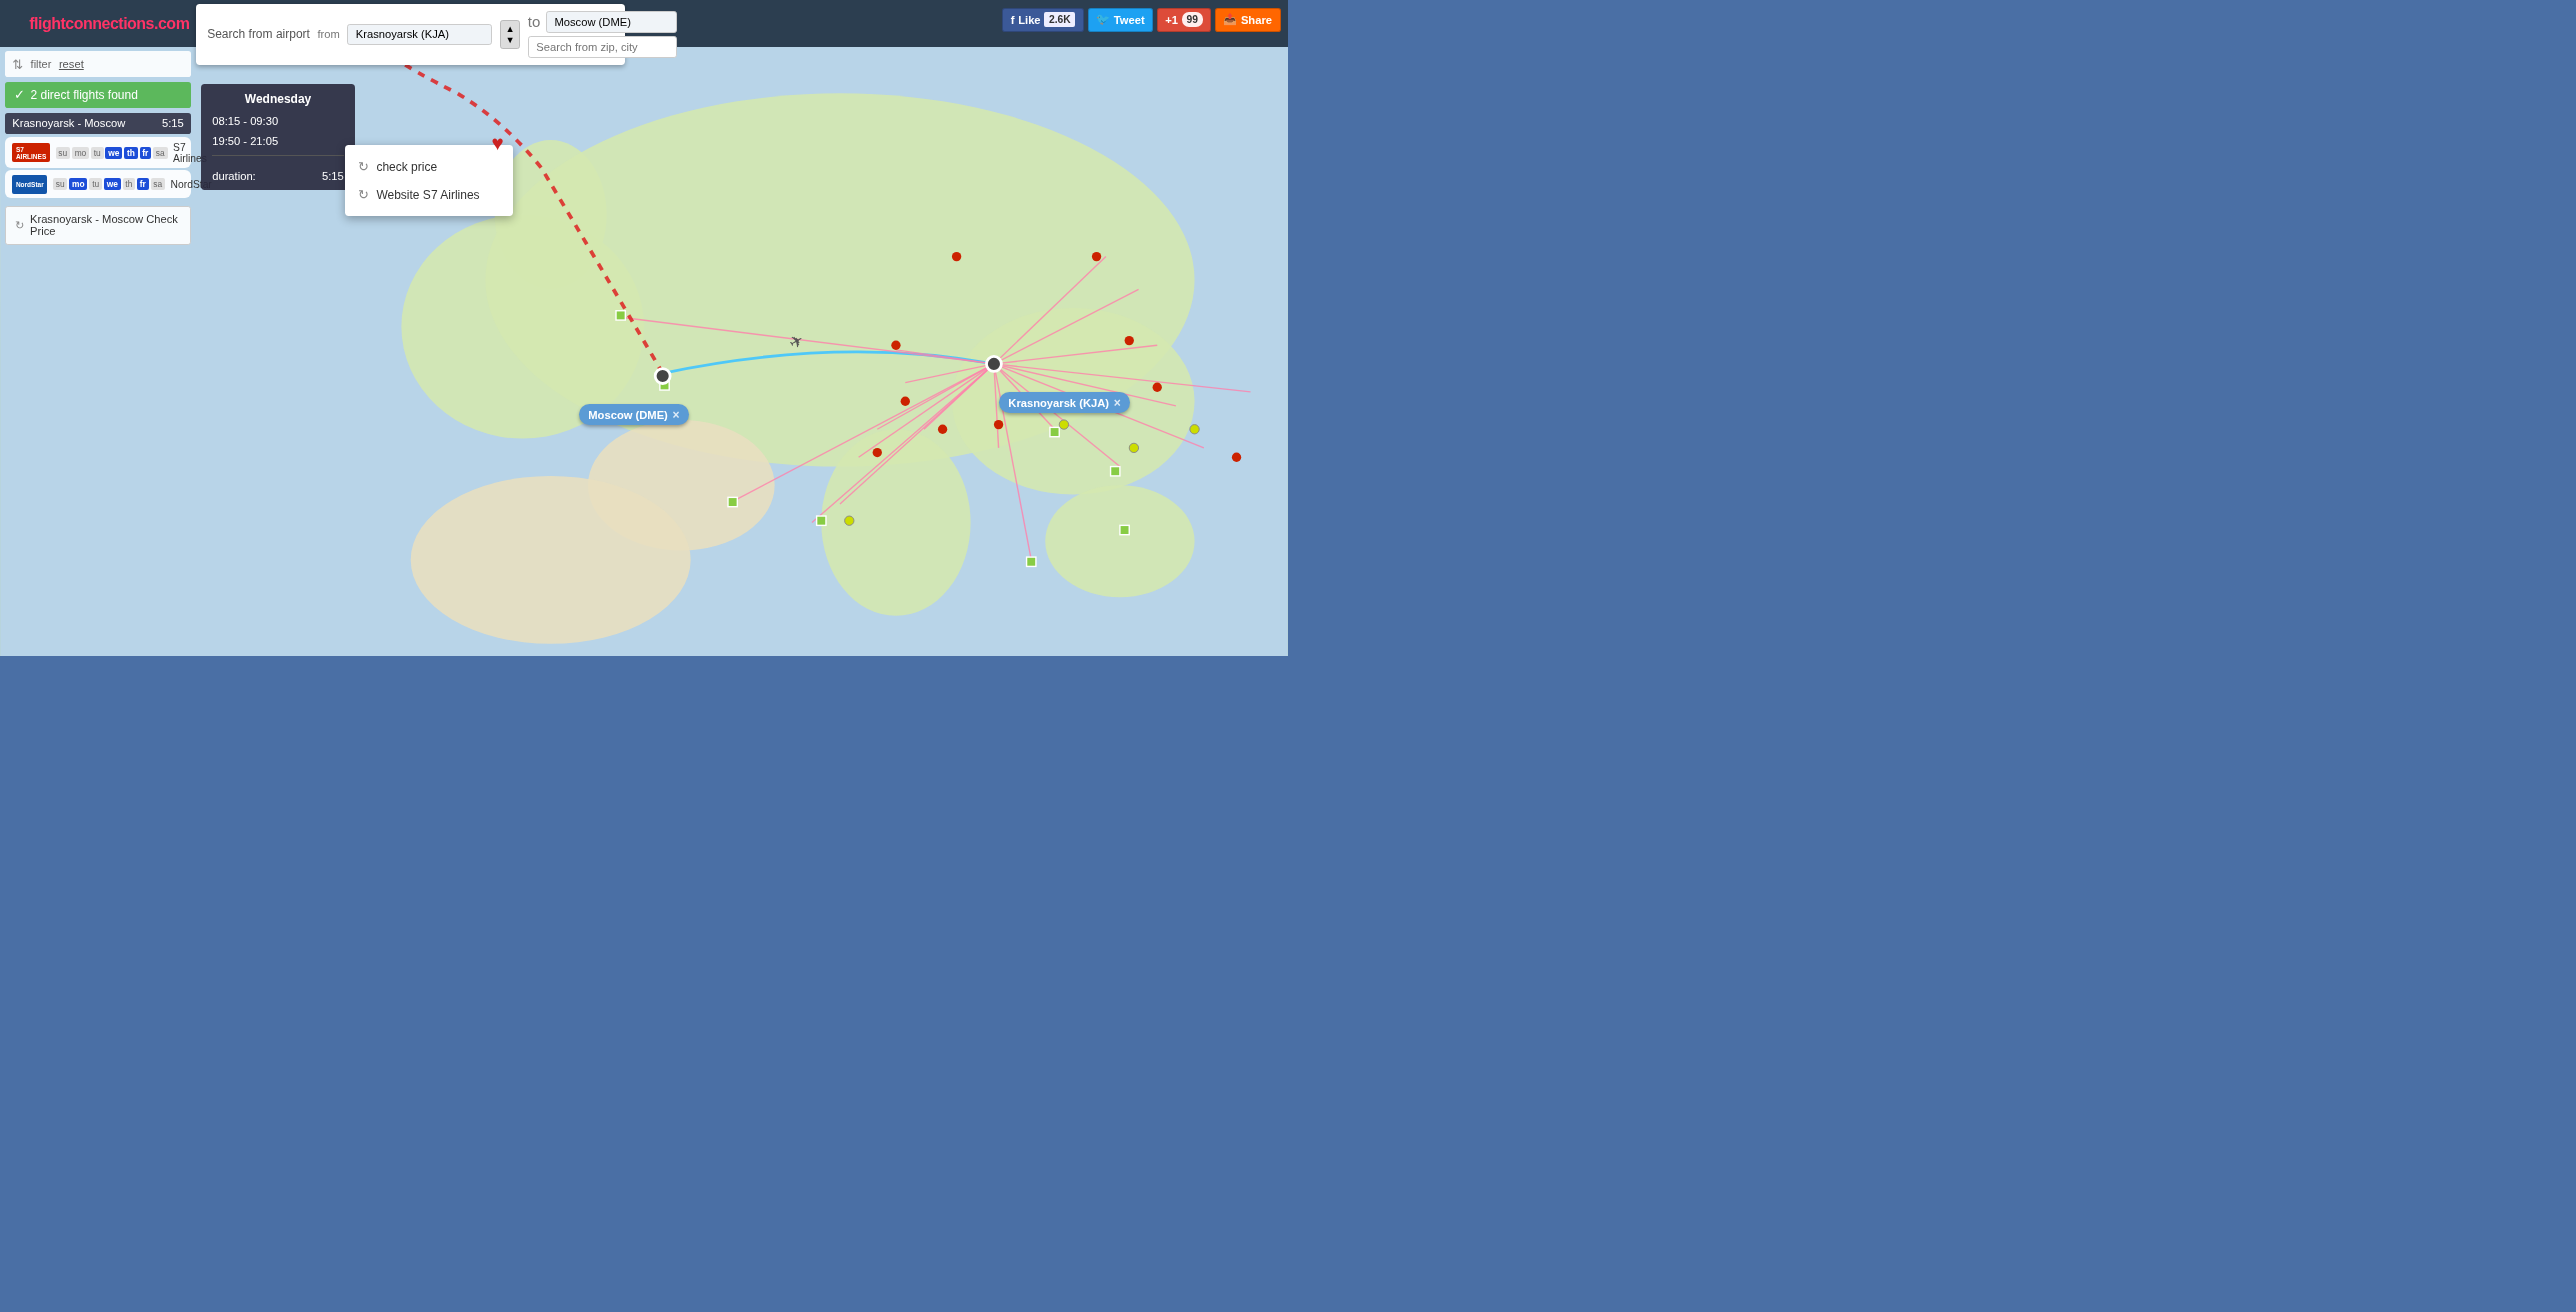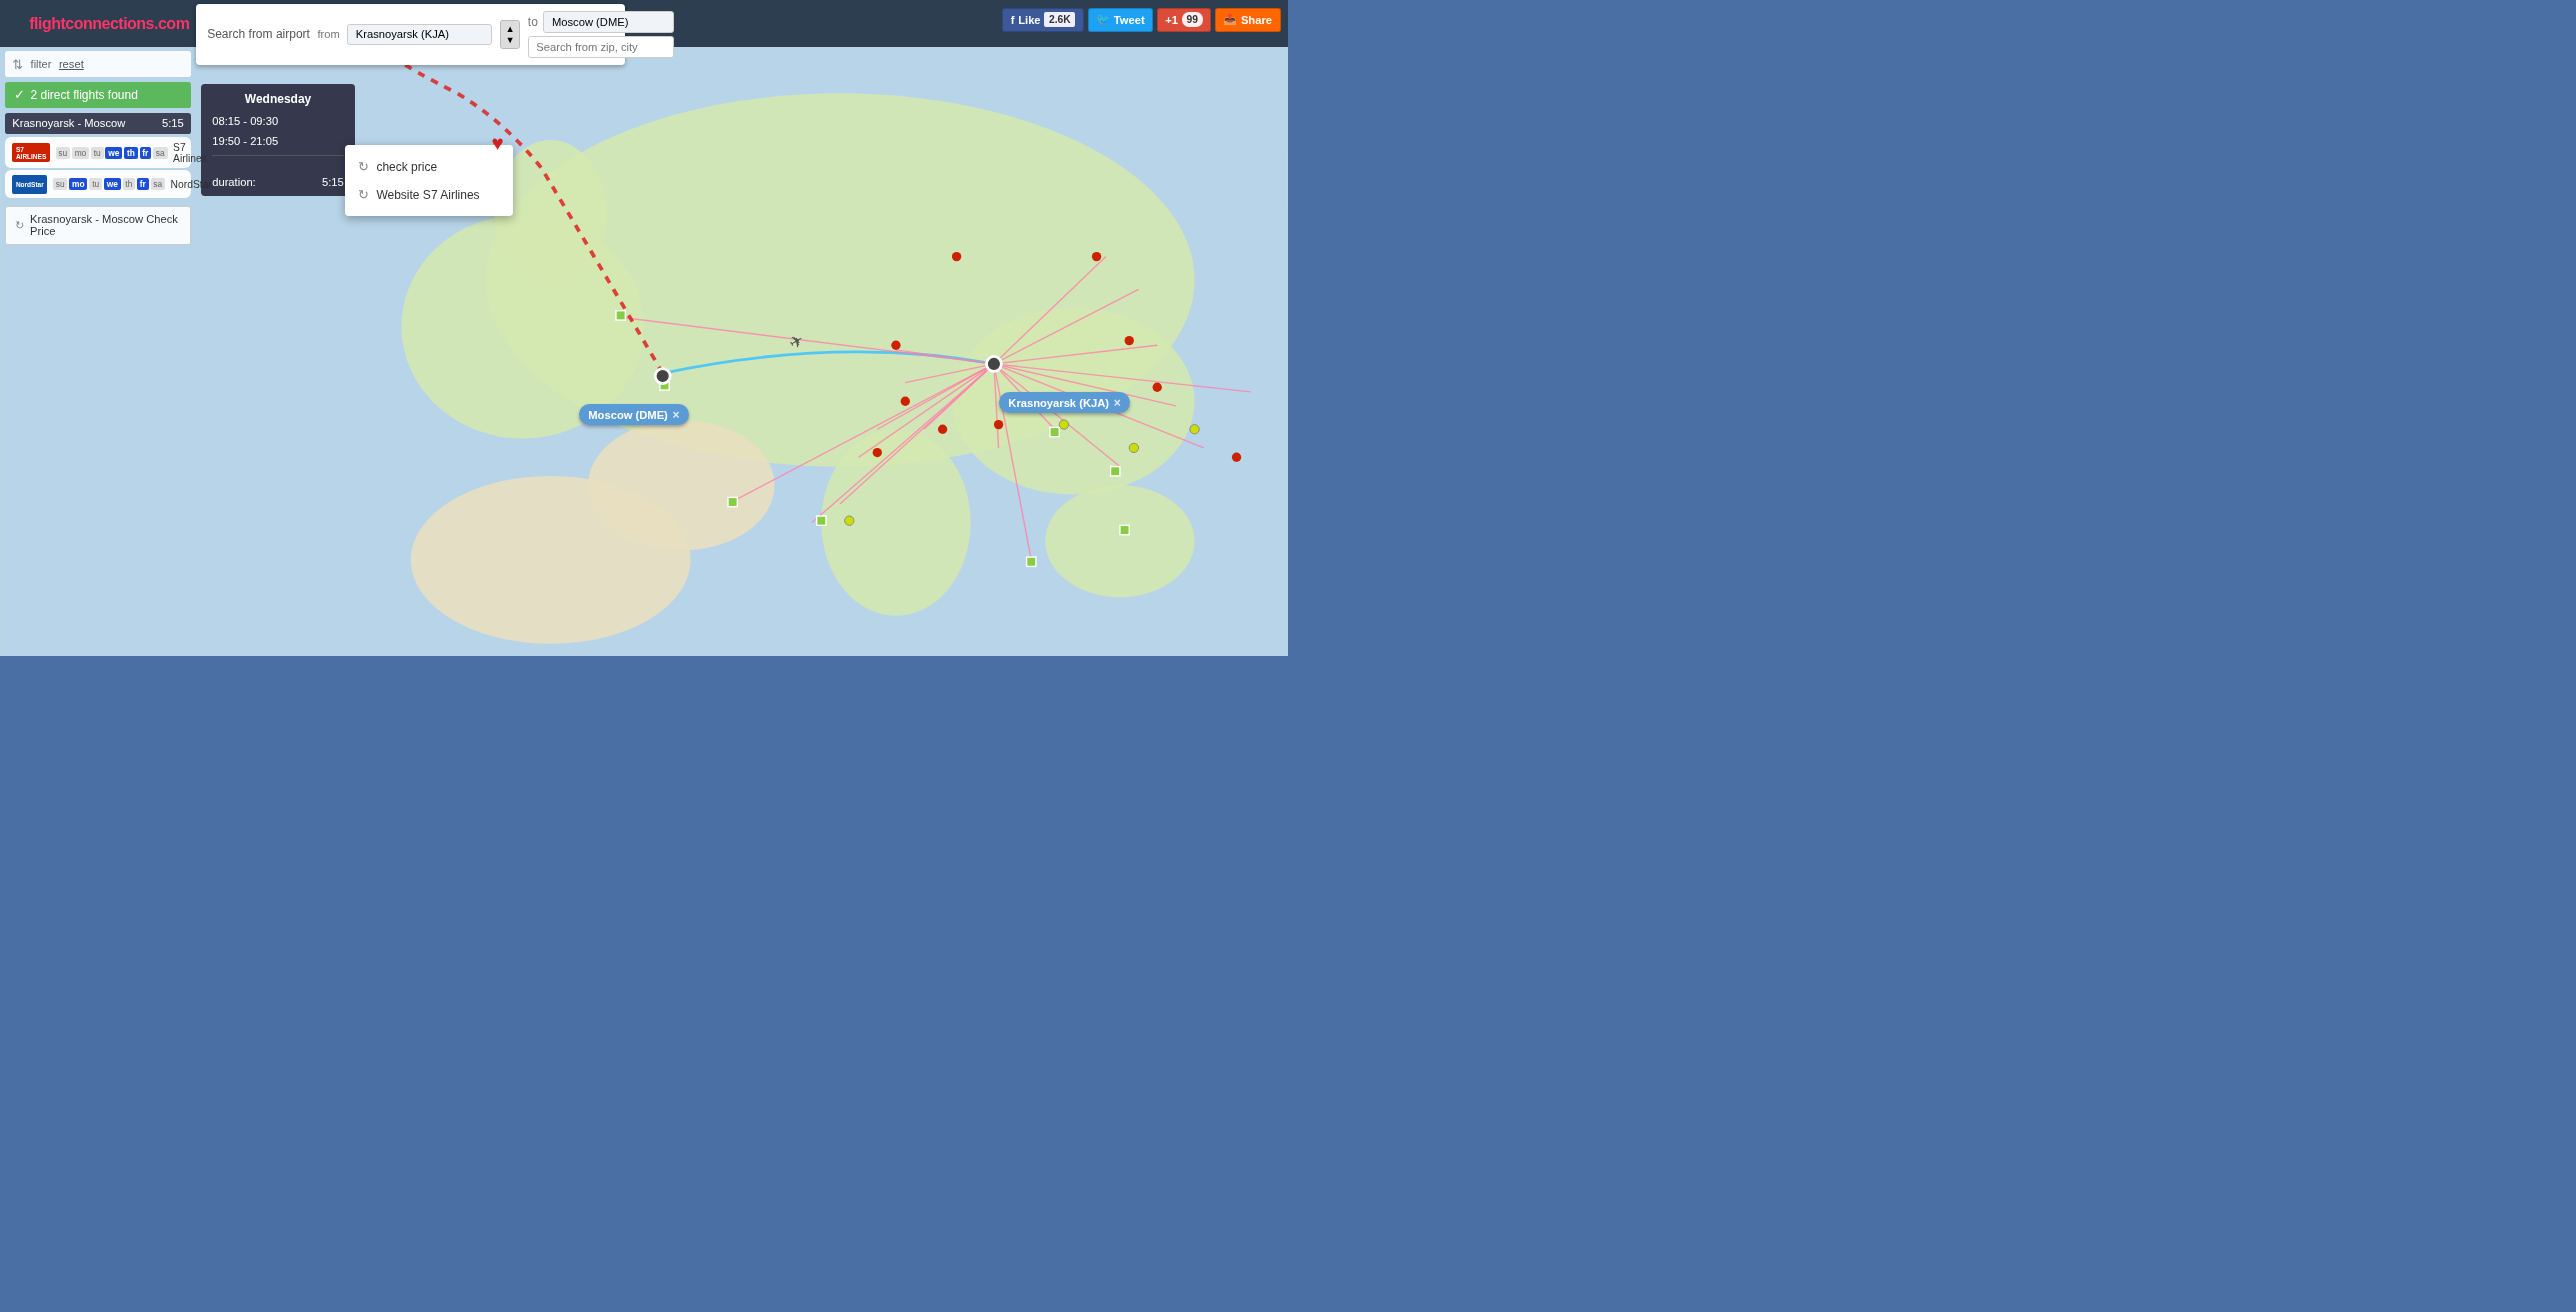--- a/index.html
+++ b/index.html
@@ -122,21 +122,21 @@
     #check-price-btn .btn-icon { color: #888; }
 
     
     #wednesday-popup {
       position: absolute; top: 84px; left: 201px;
       background: rgba(40,40,60,0.9); color: white; border-radius: 3.7px;
       padding: 7.5px 11.2px; z-index: 300; width: 154px;
     }
     #wed-title { font-size: 12px; font-weight: bold; text-align: center; margin-bottom: 5.6px; }
     #wed-times { font-size: 11.2px; line-height: 1.8; }
-    #wed-duration { font-size: 11.2px; margin-top: 3.7px; border-top: 0.9px solid #555; padding-top: 20px; display: flex; justify-content: space-between; }
+    #wed-duration { font-size: 11.2px; margin-top: 3.7px; border-top: 0.9px solid #555; padding-top: 14px; display: flex; justify-content: space-between; }
 
     
     #airline-popup {
       position: absolute; top: 145px; left: 345px;
       background: white; border-radius: 3.7px; box-shadow: 0 2.8px 9.3px rgba(0,0,0,0.3);
       z-index: 300; padding: 7.5px 0; min-width: 168px;
     }
     .popup-item {
       display: flex; align-items: center; gap: 7.5px;
       padding: 6.5px 13px; font-size: 12px; cursor: pointer;
@@ -259,21 +259,21 @@
 <div id="search-bar">
   <span id="search-label">Search from airport</span>
   <span id="from-label" style="color:#777;font-size:11.2px;">from</span>
   <input id="from-input" type="text" style="background: rgb(240, 244, 248); border: 0.9px solid rgb(204, 204, 204); border-radius: 2.8px; padding: 3.7px 7.5px; font-size: 11.2px; width: 145px;" value="Krasnoyarsk (KJA)">
   <div id="swap-btn">
     <span>▲</span>
       <span>▼</span>
   </div>
   <div style="display:flex;flex-direction:column;gap:3.7px;">
     <div style="display:flex;align-items:center;gap:5.6px;">
-      <span id="to-label" style="color:#777;font-size:12px;">to</span>
+      <span id="to-label" style="color:#777;font-size:15px;">to</span>
       <input id="to-input" type="text" style="background: rgb(240, 244, 248); border: 0.9px solid rgb(204, 204, 204); border-radius: 2.8px; padding: 3.7px 7.5px; font-size: 11.2px; width: 131px;" value="Moscow (DME)">
     </div>
     <input id="zip-input" type="text" style="background: white; border: 0.9px solid rgb(204, 204, 204); border-radius: 2.8px; padding: 3.7px 7.5px; font-size: 11.2px; width: calc(100%); color: rgb(170, 170, 170);" placeholder="Search from zip, city">
   </div>
 </div>
 
 <div id="social">
   <div class="social-btn fb-btn">
     <span style="font-weight:bold;">f</span>
     <span>Like</span>

